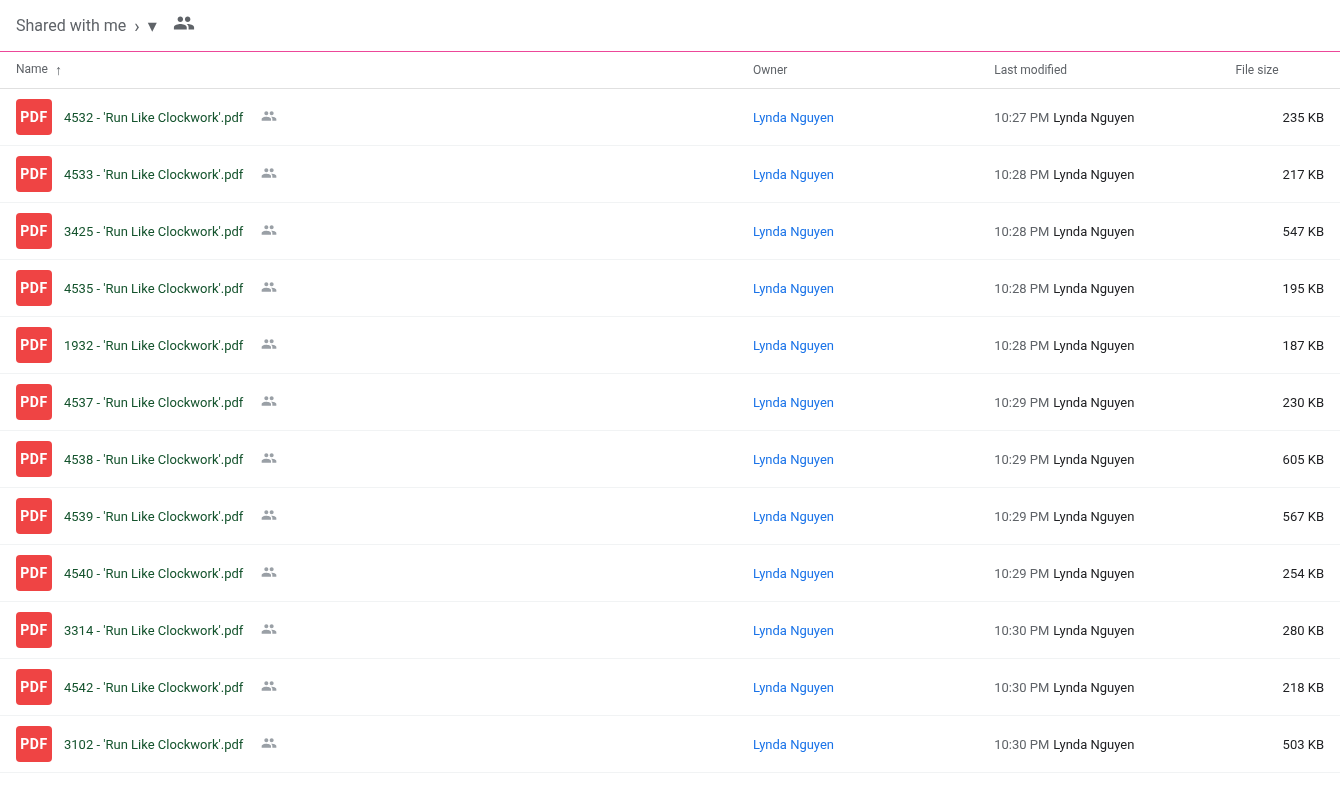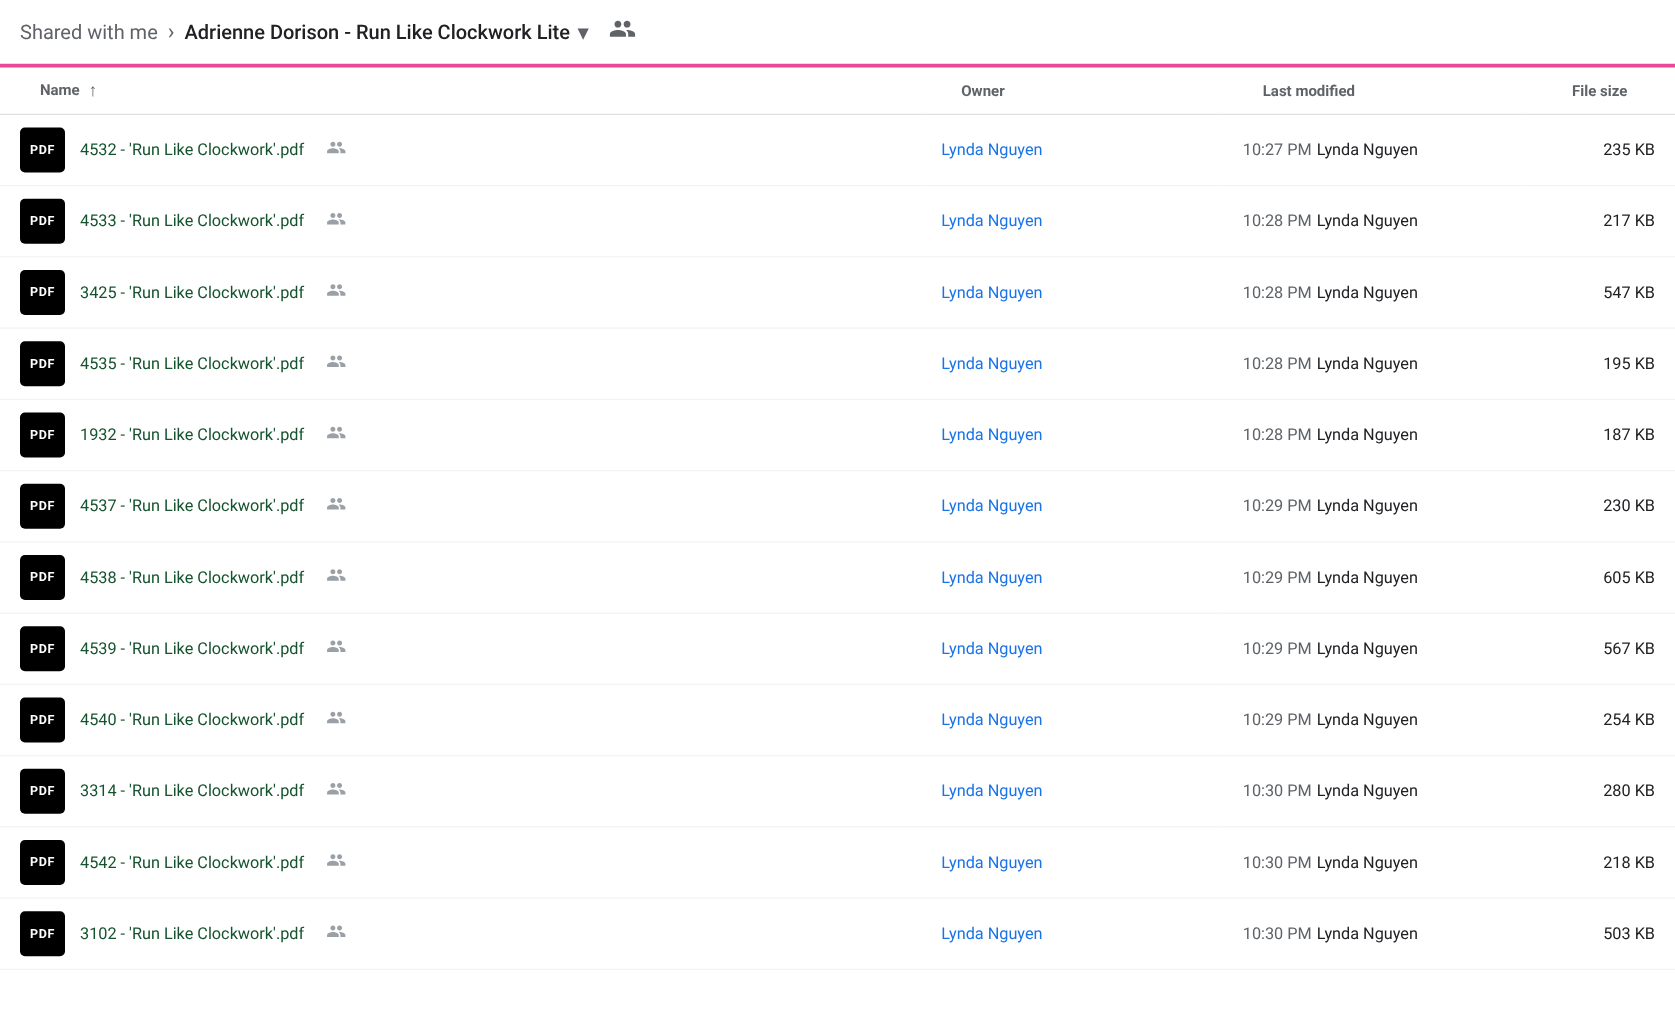--- a/index.html
+++ b/index.html
@@ -8,21 +8,21 @@
       font-size: 14px;
       color: #202124;
       background: #fff;
     }
 
     
     .breadcrumb {
       display: flex;
       align-items: center;
       padding: 12px 16px;
-      border-bottom: 3px solid #ec4899;
+      border-bottom: 1px solid #ec4899;
       gap: 8px;
     }
     .breadcrumb-shared {
       color: #5f6368;
       font-size: 16px;
       cursor: pointer;
     }
     .breadcrumb-chevron {
       color: #5f6368;
       font-size: 18px;
@@ -49,39 +49,39 @@
 
     
     .file-table {
       width: 100%;
       border-collapse: collapse;
     }
     .file-table thead tr {
       border-bottom: 1px solid #e0e0e0;
     }
     .file-table th {
-      padding: 10px 32px;
+      padding: 10px 16px;
       text-align: left;
       font-size: 12px;
-      font-weight: 700;
+      font-weight: 400;
       color: #5f6368;
       white-space: nowrap;
     }
     .file-table th.name-col {
       width: 55%;
     }
     .file-table th.owner-col {
       width: 18%;
     }
     .file-table th.modified-col {
       width: 18%;
     }
     .file-table th.size-col {
       width: 9%;
-      text-align: center;
+      text-align: left;
     }
     .sort-icon {
       display: inline-block;
       margin-left: 4px;
       font-size: 14px;
       color: #5f6368;
       vertical-align: middle;
     }
     .file-table tbody tr {
       border-bottom: 1px solid #f1f3f4;
@@ -95,24 +95,24 @@
       display: flex;
       align-items: center;
       gap: 12px;
     }
     .pdf-icon {
       display: inline-flex;
       align-items: center;
       justify-content: center;
       width: 36px;
       height: 36px;
-      background: #000000;
+      background: #ef4444;
       border-radius: 4px;
       color: #fff;
-      font-size: 10px;
+      font-size: 14px;
       font-weight: 700;
       letter-spacing: 0.5px;
       flex-shrink: 0;
     }
     .file-name-text {
       font-size: 13px;
       color: #14532d;
     }
     .shared-icon {
       color: #9aa0a6;
@@ -138,21 +138,20 @@
       text-align: right;
     }
   </style>
 </head>
 <body>
 
 <div class="breadcrumb">
   <span class="breadcrumb-shared">Shared with me</span>
   <span class="breadcrumb-chevron">›</span>
   <span class="breadcrumb-folder">
-    <span>Adrienne Dorison - Run Like Clockwork Lite</span>
     <span class="dropdown-icon">▾</span>
   </span>
 
   <span class="people-icon">
     <svg width="22" height="22" viewBox="0 0 24 24" fill="#5f6368">
       <path d="M16 11c1.66 0 2.99-1.34 2.99-3S17.66 5 16 5c-1.66 0-3 1.34-3 3s1.34 3 3 3zm-8 0c1.66 0 2.99-1.34 2.99-3S9.66 5 8 5C6.34 5 5 6.34 5 8s1.34 3 3 3zm0 2c-2.33 0-7 1.17-7 3.5V19h14v-2.5c0-2.33-4.67-3.5-7-3.5zm8 0c-.29 0-.62.02-.97.05 1.16.84 1.97 1.97 1.97 3.45V19h6v-2.5c0-2.33-4.67-3.5-7-3.5z"></path>
     </svg>
   </span>
 </div>
 

